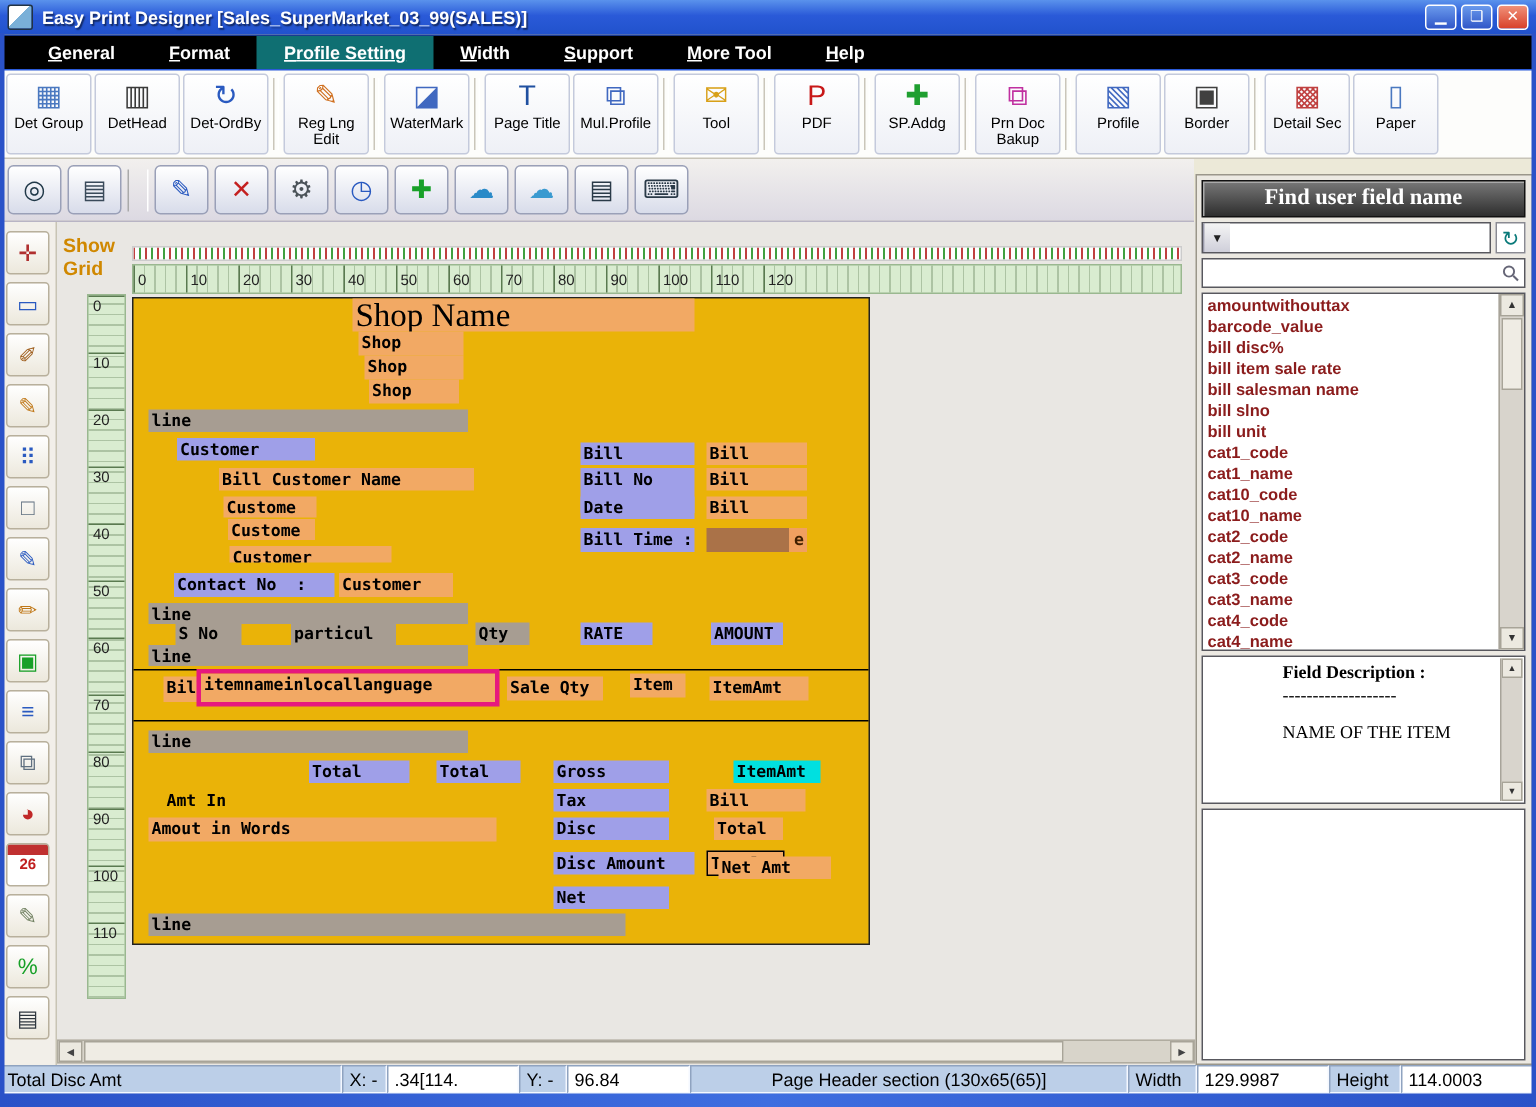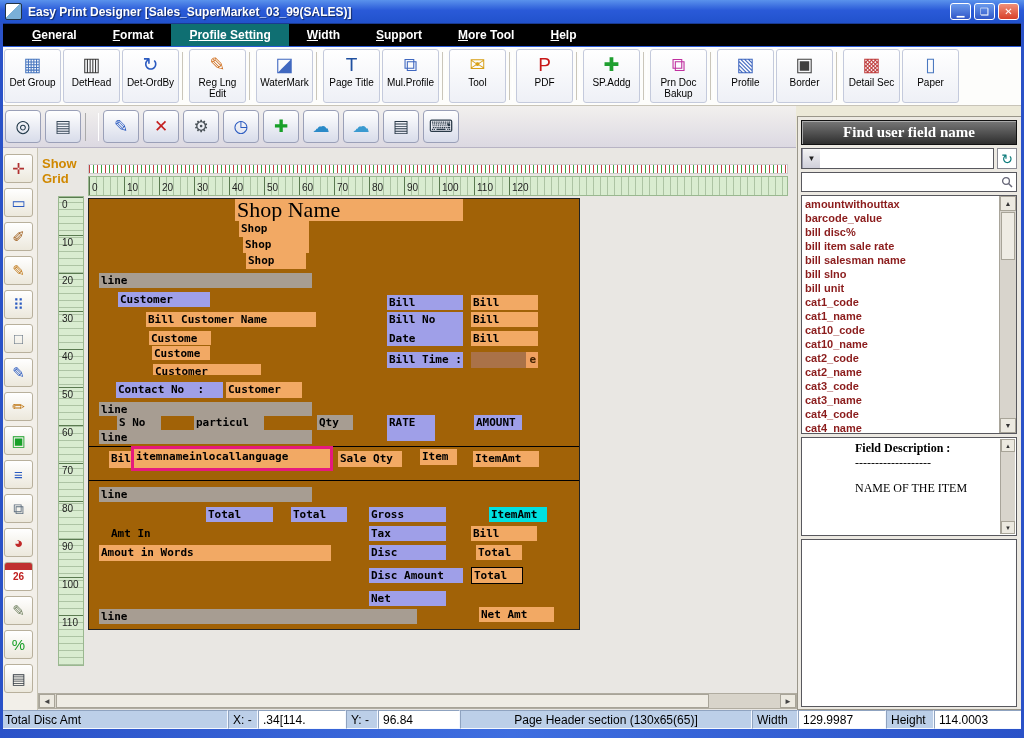--- a/index.html
+++ b/index.html
@@ -60,21 +60,21 @@
   .mini-ticks{position:absolute;left:88px;top:16px;width:700px;height:10px;border:1px solid #ccc;box-sizing:border-box;
     background:#fff repeating-linear-gradient(90deg,#c04040 0 1px,transparent 1px 4px,#40a040 4px 5px,transparent 5px 8px);}
   .h-ruler{position:absolute;left:88px;top:28px;width:700px;height:20px;box-sizing:border-box;border:1px solid #9ab890;
     background:repeating-linear-gradient(90deg,rgba(90,120,80,.35) 0 1px,transparent 1px 7px),#d9ecd0;display:flex;}
   .h-ruler .cell{width:35px;min-width:35px;box-sizing:border-box;border-left:1px solid #5a7a50;
     font-size:10px;color:#222;padding:5px 0 0 2px;}
   .v-ruler{position:absolute;left:58px;top:48px;width:26px;height:470px;box-sizing:border-box;border:1px solid #9ab890;
     background:repeating-linear-gradient(0deg,rgba(90,120,80,.35) 0 1px,transparent 1px 7px),#d9ecd0;}
   .v-ruler .cell{height:38px;box-sizing:border-box;border-top:1px solid #5a7a50;font-size:10px;color:#222;padding:1px 0 0 3px;}
 
-  .page{position:absolute;left:88px;top:50px;width:490px;height:430px;background:#a16207;border:1px solid #222;}
+  .page{position:absolute;left:88px;top:50px;width:490px;height:430px;background:#eab308;border:1px solid #222;}
   .field{position:absolute;font-family:"DejaVu Sans Mono",monospace;font-weight:bold;font-size:11px;
     color:#000;padding:1px 2px;box-sizing:border-box;white-space:pre;overflow:hidden;}
   .field.orange{background:#f2a964;}
   .field.lav{background:#9f9fe8;}
   .field.gray{background:#a79d92;}
   .field.cyan{background:#00e0e0;}
   .field.brown{background:linear-gradient(90deg,#aa7248 0 82%,#f0a060 82%);text-align:right;color:#402000;}
   .field.plain{background:transparent;}
   .field.selected{outline:3px solid #e6197e;overflow:visible;}
   .field.bordered{border:1px solid #000;}
@@ -414,21 +414,21 @@
         <div class="field orange" style="left: 63px; top: 147px; width: 58px; height: 14px;">Custome</div>
         <div class="field lav" style="left: 298px; top: 153px; width: 76px; height: 16px;">Bill Time :</div>
         <div class="field brown" style="left: 382px; top: 153px; width: 67px; height: 16px;">e</div>
         <div class="field orange clip" style="left: 64px; top: 165px; width: 108px; height: 11px;">Customer</div>
         <div class="field lav" style="left: 27px; top: 183px; width: 107px; height: 16px;">Contact No  :</div>
         <div class="field orange" style="left: 137px; top: 183px; width: 76px; height: 16px;">Customer</div>
         <div class="field gray" style="left: 10px; top: 203px; width: 213px; height: 14px;">line</div>
         <div class="field gray" style="left: 28px; top: 216px; width: 44px; height: 15px;">S No</div>
         <div class="field gray" style="left: 105px; top: 216px; width: 70px; height: 15px;">particul</div>
         <div class="field gray" style="left: 228px; top: 216px; width: 36px; height: 15px;">Qty</div>
-        <div class="field lav" style="left: 298px; top: 216px; width: 48px; height: 26px;">RATE</div>
+        <div class="field lav" style="left: 298px; top: 216px; width: 48px; height: 15px;">RATE</div>
         <div class="field lav" style="left: 385px; top: 216px; width: 48px; height: 15px;">AMOUNT</div>
         <div class="field gray" style="left: 10px; top: 231px; width: 213px; height: 14px;">line</div>
         <div class="field hr" style="left: 0px; top: 247px; width: 490px; height: 0px;"></div>
         <div class="field orange" style="left: 20px; top: 252px; width: 34px; height: 17px;">Bill</div>
         <div class="field orange selected" style="left: 45px; top: 250px; width: 196px; height: 19px;">itemnameinlocallanguage</div>
         <div class="field orange" style="left: 249px; top: 252px; width: 64px; height: 16px;">Sale Qty</div>
         <div class="field orange" style="left: 331px; top: 250px; width: 37px; height: 16px;">Item</div>
         <div class="field orange" style="left: 384px; top: 252px; width: 66px; height: 16px;">ItemAmt</div>
         <div class="field hr" style="left: 0px; top: 281px; width: 490px; height: 0px;"></div>
         <div class="field gray" style="left: 10px; top: 288px; width: 213px; height: 15px;">line</div>
@@ -438,21 +438,21 @@
         <div class="field cyan" style="left: 400px; top: 308px; width: 58px; height: 15px;">ItemAmt</div>
         <div class="field plain" style="left: 20px; top: 327px; width: 52px; height: 15px;">Amt In</div>
         <div class="field lav" style="left: 280px; top: 327px; width: 77px; height: 15px;">Tax</div>
         <div class="field orange" style="left: 382px; top: 327px; width: 66px; height: 15px;">Bill</div>
         <div class="field orange" style="left: 10px; top: 346px; width: 232px; height: 16px;">Amout in Words</div>
         <div class="field lav" style="left: 280px; top: 346px; width: 77px; height: 15px;">Disc</div>
         <div class="field orange" style="left: 387px; top: 346px; width: 46px; height: 15px;">Total</div>
         <div class="field lav" style="left: 280px; top: 369px; width: 94px; height: 15px;">Disc Amount</div>
         <div class="field orange bordered" style="left: 382px; top: 368px; width: 52px; height: 17px;">Total</div>
         <div class="field lav" style="left: 280px; top: 392px; width: 77px; height: 15px;">Net</div>
-        <div class="field orange" style="left: 390px; top: 408px; width: 75px; height: 15px;">Net Amt</div>
+        <div class="field orange" style="left: 390px; top: 372px; width: 75px; height: 15px;">Net Amt</div>
         <div class="field gray" style="left: 10px; top: 410px; width: 318px; height: 15px;">line</div>
       </div>
 
     <div class="hscroll">
       <span class="hs-btn">◄</span>
       <span class="hs-thumb"></span>
       <span class="hs-track-rest"></span>
       <span class="hs-btn">►</span>
     </div>
   </div>

